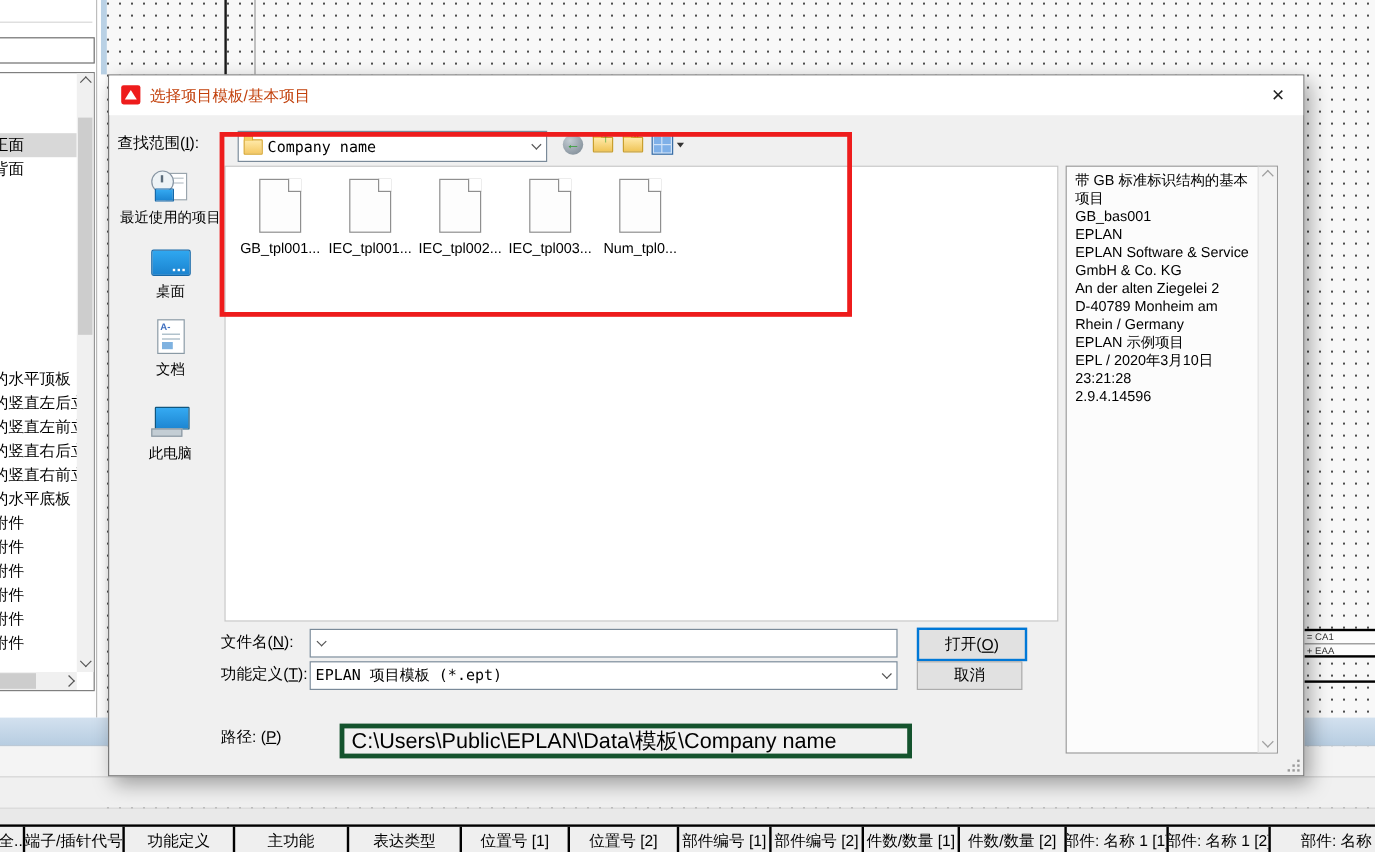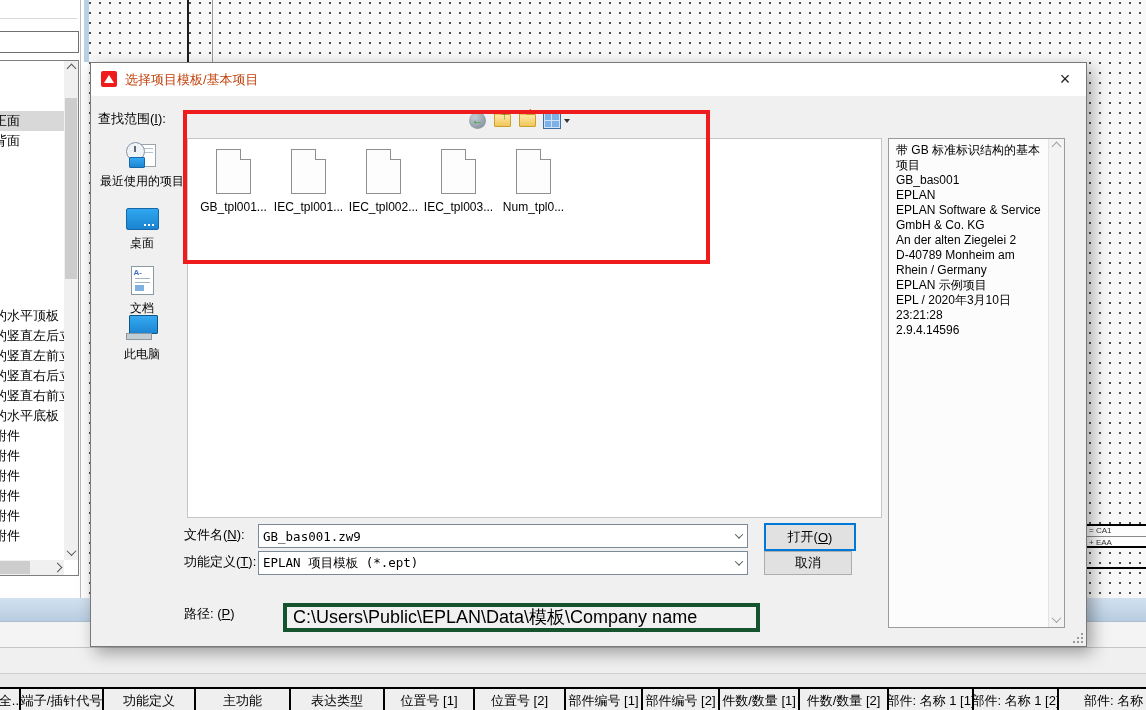--- a/index.html
+++ b/index.html
@@ -248,20 +248,27 @@
   <div class="abs dialog">
     <div class="titlebar">
       <span class="logo">
           <span class="tri"></span>
         </span>
       <span class="dlg-title">选择项目模板/基本项目</span>
       <span class="close-x">×</span>
     </div>
 
     <span class="abs lbl" style="left:7px;top:44px;height:24px;line-height:24px;"><span>查找范围(</span><span class="u">I</span><span>):</span></span>
+    <div class="abs combo" style="left:107px;top:46px;width:256px;height:24px;">
+      <span class="folder-ic"></span>
+      <span class="val mono">Company name</span>
+      <span class="btn">
+          <span class="chev sm down"></span>
+        </span>
+    </div>
     <div class="abs tool" style="left:377px;top:48px;">
       <span class="tool-back">←</span>
     </div>
     <div class="abs tool" style="left:402px;top:48px;">
       <span class="mini-folder"></span>
         <span class="ov" style="color:#2f9e2f;font-size:11px;left:9px;top:-2px;">↑</span>
     </div>
     <div class="abs tool" style="left:427px;top:48px;">
       <span class="mini-folder"></span>
         <span class="ov" style="color:#e86c00;font-size:12px;left:10px;top:-4px;">*</span>
@@ -293,21 +300,21 @@
     </div>
     <div class="side-item" style="top:203px;">
       <span class="ic ic-doc">
         <span class="a">A-</span>
         <span class="l" style="top:11px;"></span>
           <span class="l" style="top:15px;"></span>
       <span class="img"></span>
         </span>
       <span class="cap">文档</span>
     </div>
-    <div class="side-item" style="top:252px;text-align:right;">
+    <div class="side-item" style="top:276px;text-align:right;">
       <span class="ic ic-pc">
           <span class="scr"></span>
           <span class="kb"></span>
         </span>
       <span class="cap">此电脑</span>
     </div>
 
     <div class="abs filearea">
       <div class="filerow">
         <div class="fitem">
@@ -353,21 +360,20 @@
             <span class="chev up"></span>
           </div>
         <div class="sb-btn" style="bottom:0;">
             <span class="chev down"></span>
           </div>
       </div>
     </div>
 
     <span class="abs lbl" style="left:93px;top:461px;height:22px;line-height:22px;"><span>文件名(</span><span class="u">N</span><span>):</span></span>
     <div class="abs combo" style="left:167px;top:461px;width:488px;height:22px;">
-      <span class="val mono">GB_bas001.zw9</span>
       <span class="btn">
           <span class="chev sm down"></span>
         </span>
     </div>
     <div class="fbtn open-btn" style="left:673px;top:460px;width:88px;height:24px;">
         <span>打开(</span>
         <span class="u">O</span>
         <span>)</span>
       </div>
 

